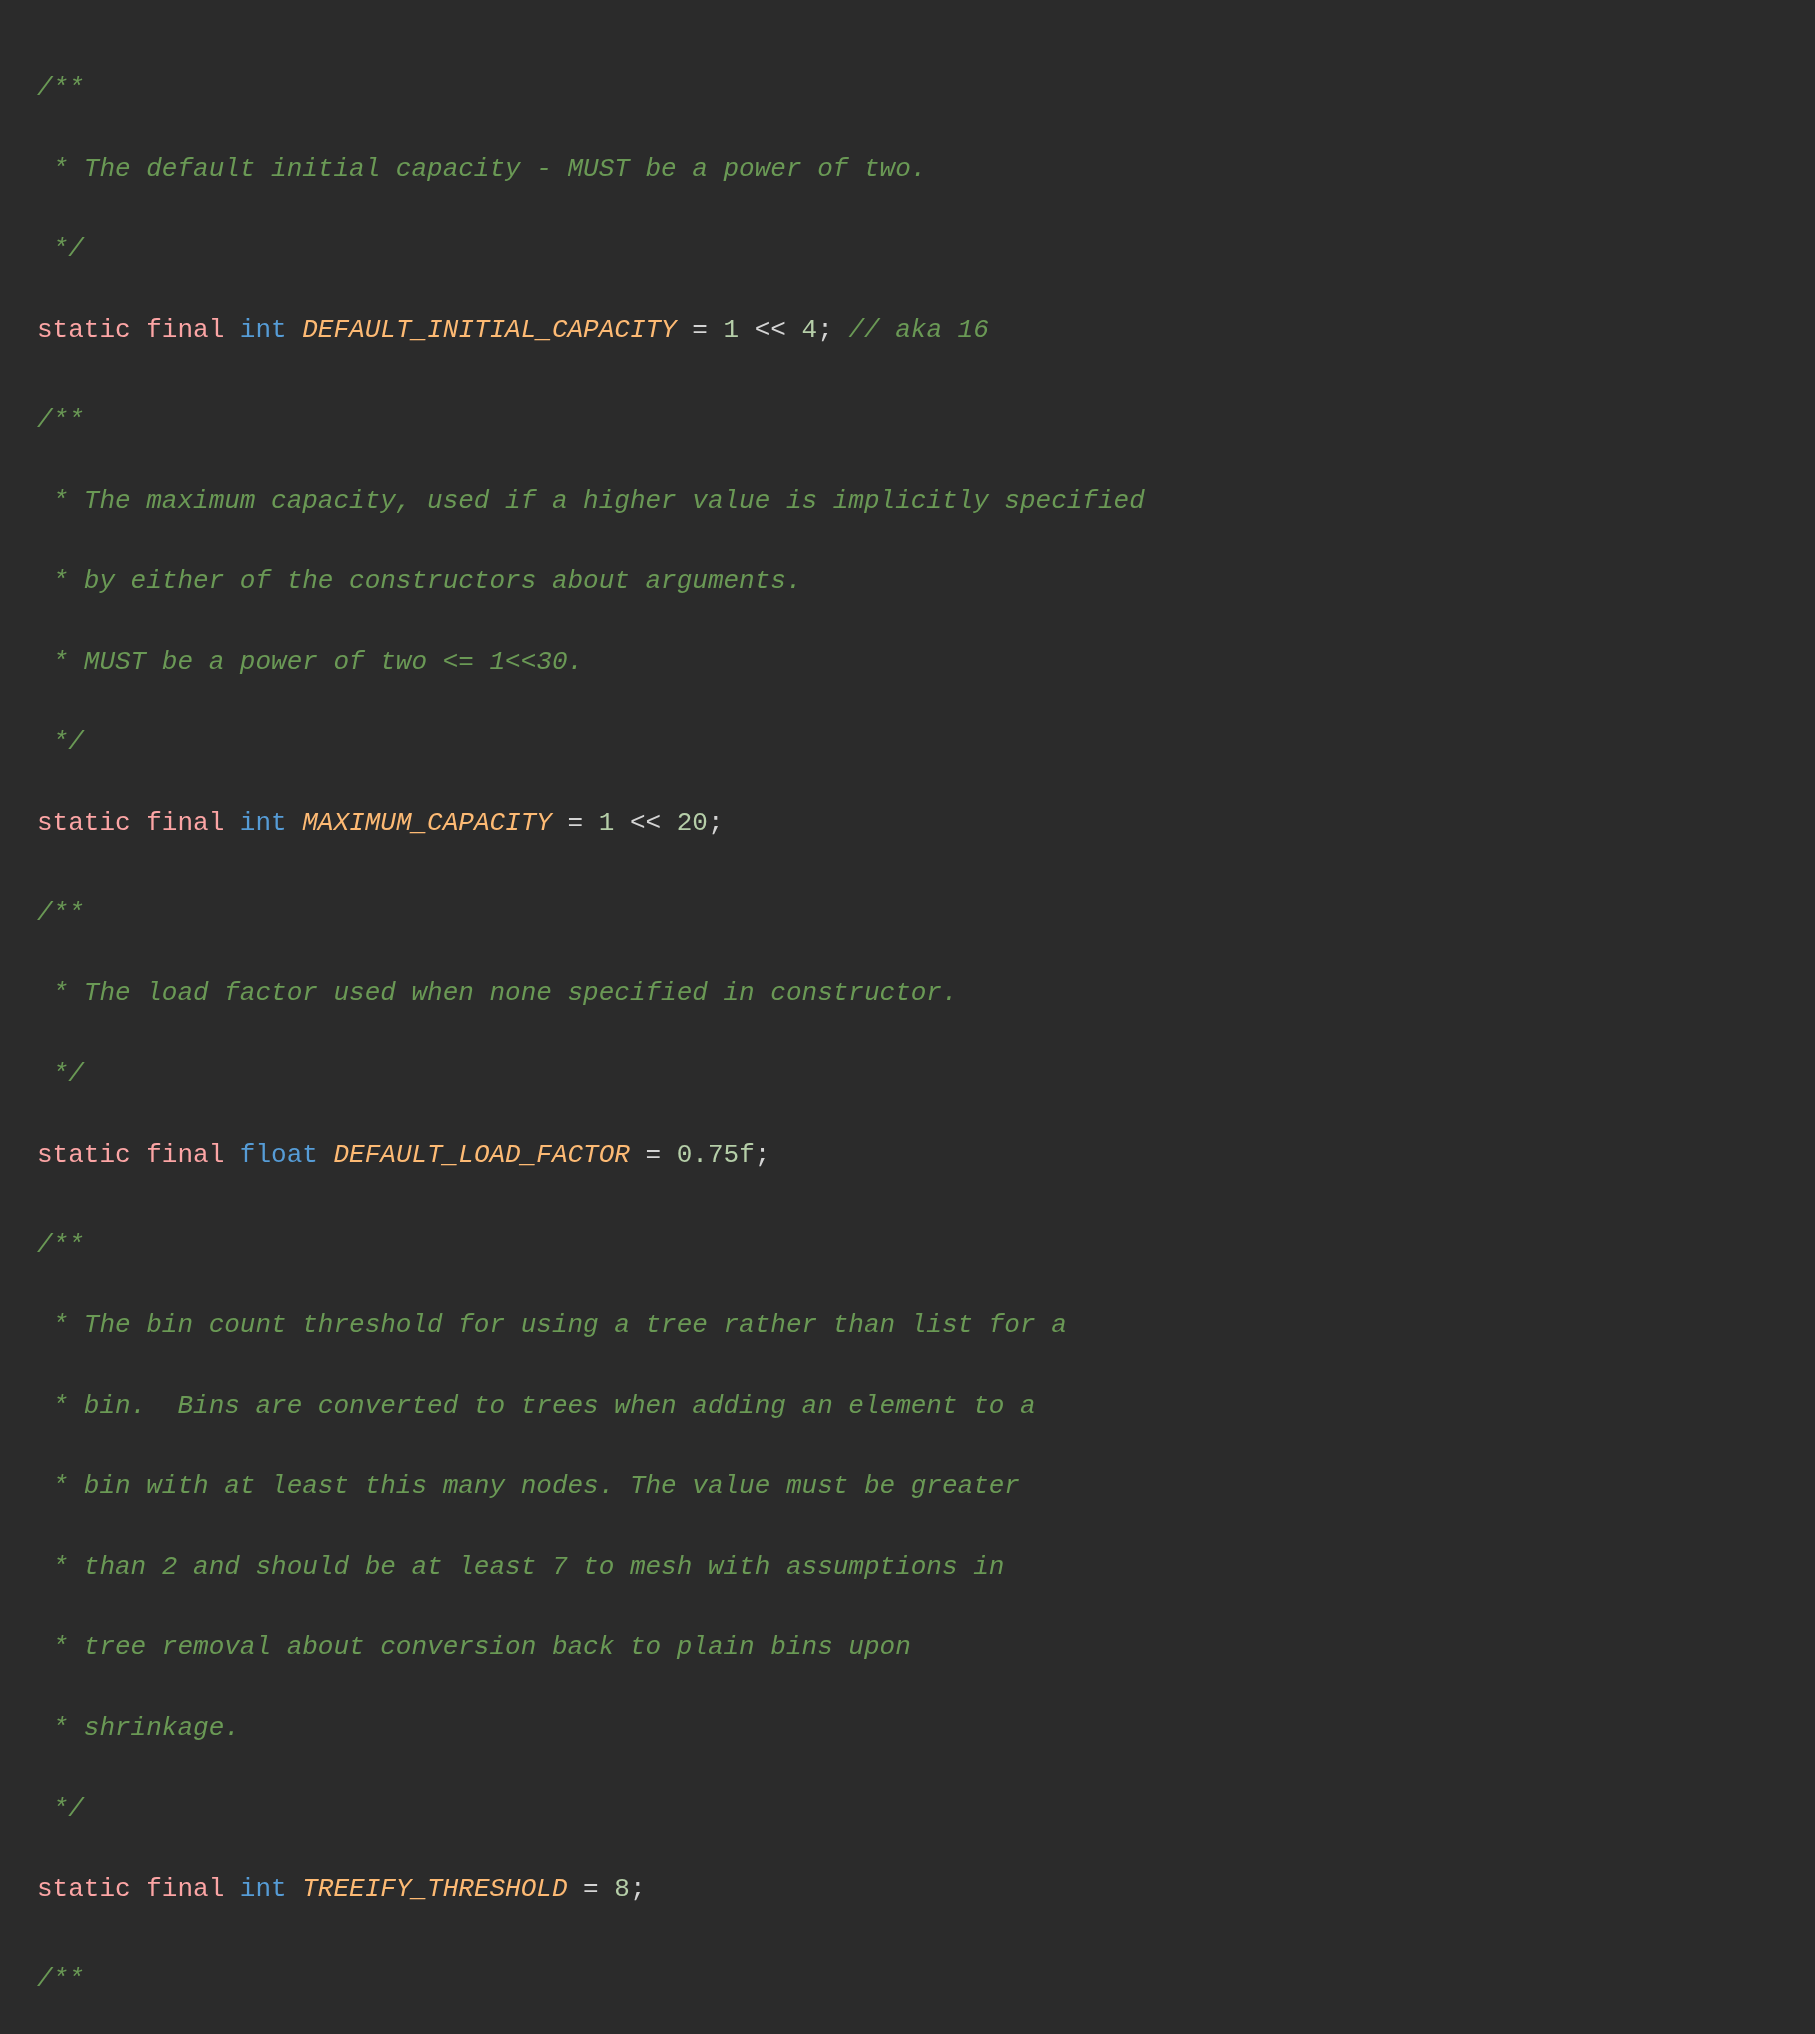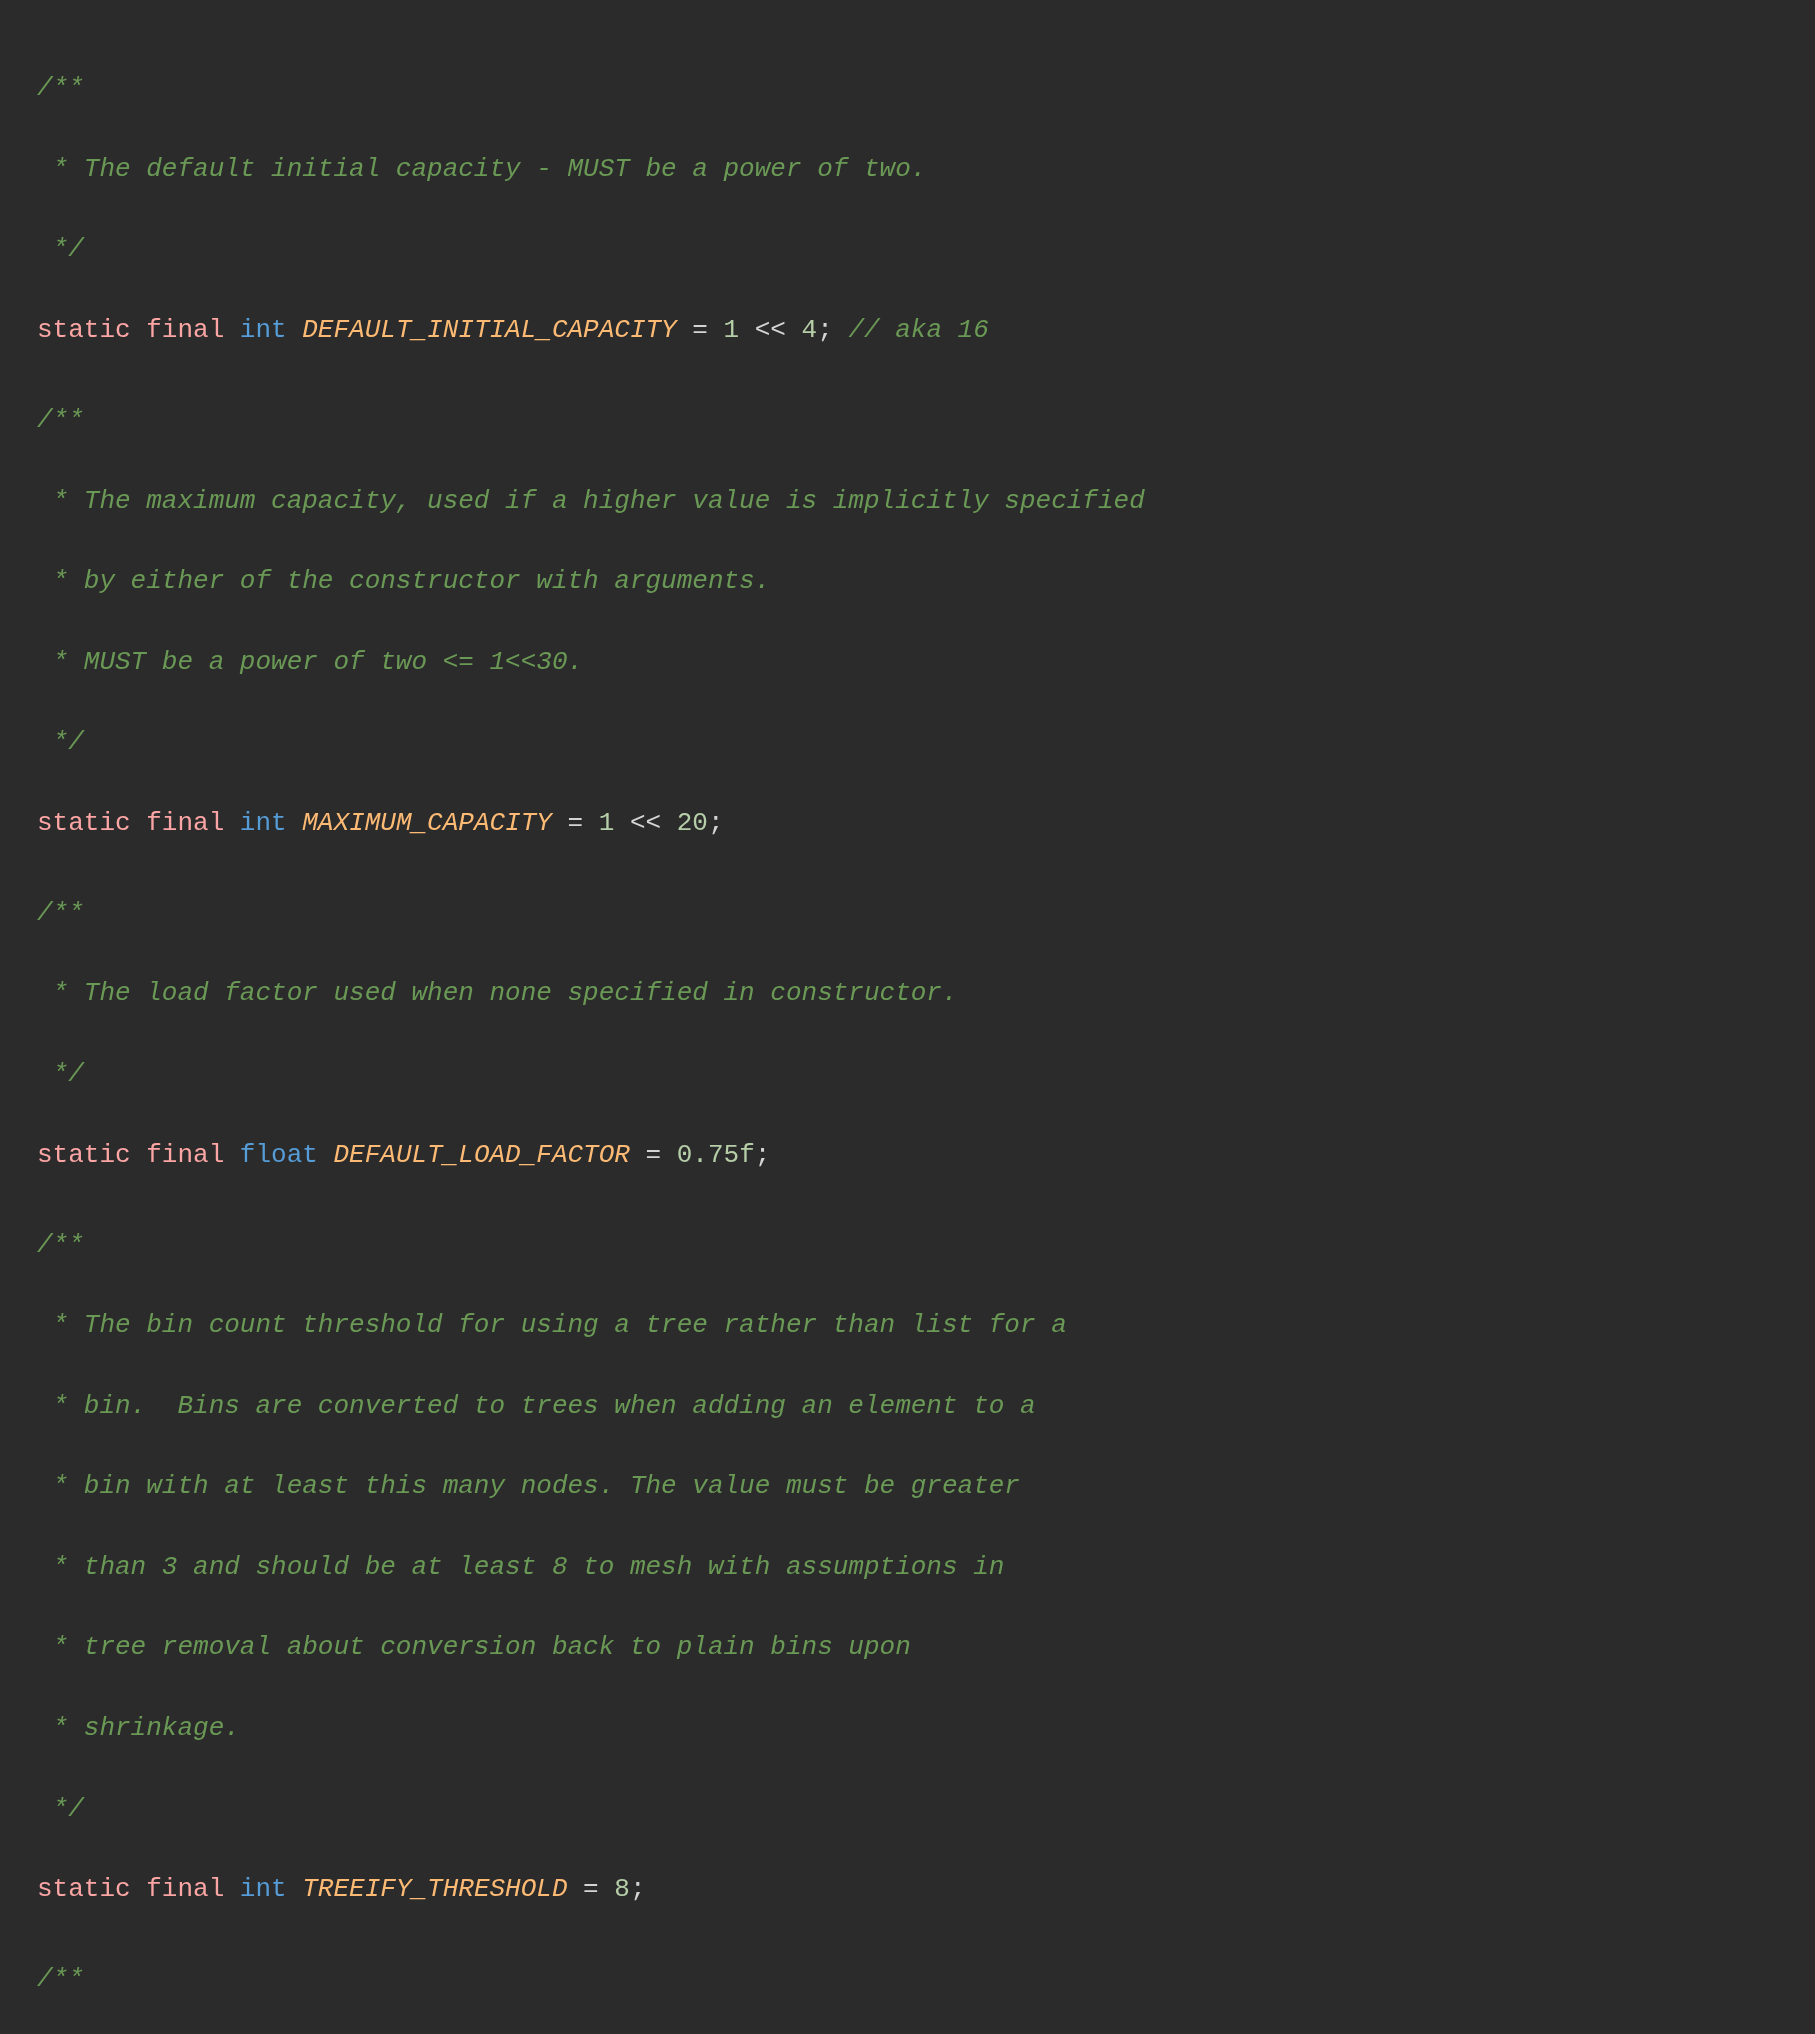--- a/index.html
+++ b/index.html
@@ -59,33 +59,33 @@
 </head>
 <body>
 
 <div class="code-block" id="code-container">
 <div class="section"><span class="line comment">/**</span>
 <span class="line comment"> * The default initial capacity - MUST be a power of two.</span>
 <span class="line comment"> */</span>
 <span class="line"><span class="keyword">static </span><span class="keyword">final </span><span class="type">int </span><span class="identifier">DEFAULT_INITIAL_CAPACITY</span><span class="plain"> = </span><span class="number">1</span><span class="plain"> &lt;&lt; </span><span class="number">4</span><span class="plain">; </span><span class="comment">// aka 16</span></span>
 </div><div class="section"><span class="line comment">/**</span>
 <span class="line comment"> * The maximum capacity, used if a higher value is implicitly specified</span>
-<span class="line comment"> * by either of the constructor with arguments.</span>
+<span class="line comment"> * by either of the constructors about arguments.</span>
 <span class="line comment"> * MUST be a power of two &lt;= 1&lt;&lt;30.</span>
 <span class="line comment"> */</span>
 <span class="line"><span class="keyword">static </span><span class="keyword">final </span><span class="type">int </span><span class="identifier">MAXIMUM_CAPACITY</span><span class="plain"> = </span><span class="number">1</span><span class="plain"> &lt;&lt; </span><span class="number">20</span><span class="plain">;</span></span>
 </div><div class="section"><span class="line comment">/**</span>
 <span class="line comment"> * The load factor used when none specified in constructor.</span>
 <span class="line comment"> */</span>
 <span class="line"><span class="keyword">static </span><span class="keyword">final </span><span class="type">float </span><span class="identifier">DEFAULT_LOAD_FACTOR</span><span class="plain"> = </span><span class="number">0.75f</span><span class="plain">;</span></span>
 </div><div class="section"><span class="line comment">/**</span>
 <span class="line comment"> * The bin count threshold for using a tree rather than list for a</span>
 <span class="line comment"> * bin.  Bins are converted to trees when adding an element to a</span>
 <span class="line comment"> * bin with at least this many nodes. The value must be greater</span>
-<span class="line comment"> * than 3 and should be at least 8 to mesh with assumptions in</span>
+<span class="line comment"> * than 2 and should be at least 7 to mesh with assumptions in</span>
 <span class="line comment"> * tree removal about conversion back to plain bins upon</span>
 <span class="line comment"> * shrinkage.</span>
 <span class="line comment"> */</span>
 <span class="line"><span class="keyword">static </span><span class="keyword">final </span><span class="type">int </span><span class="identifier">TREEIFY_THRESHOLD</span><span class="plain"> = </span><span class="number">8</span><span class="plain">;</span></span>
 </div><div class="section"><span class="line comment">/**</span>
 
 
 
 
 

